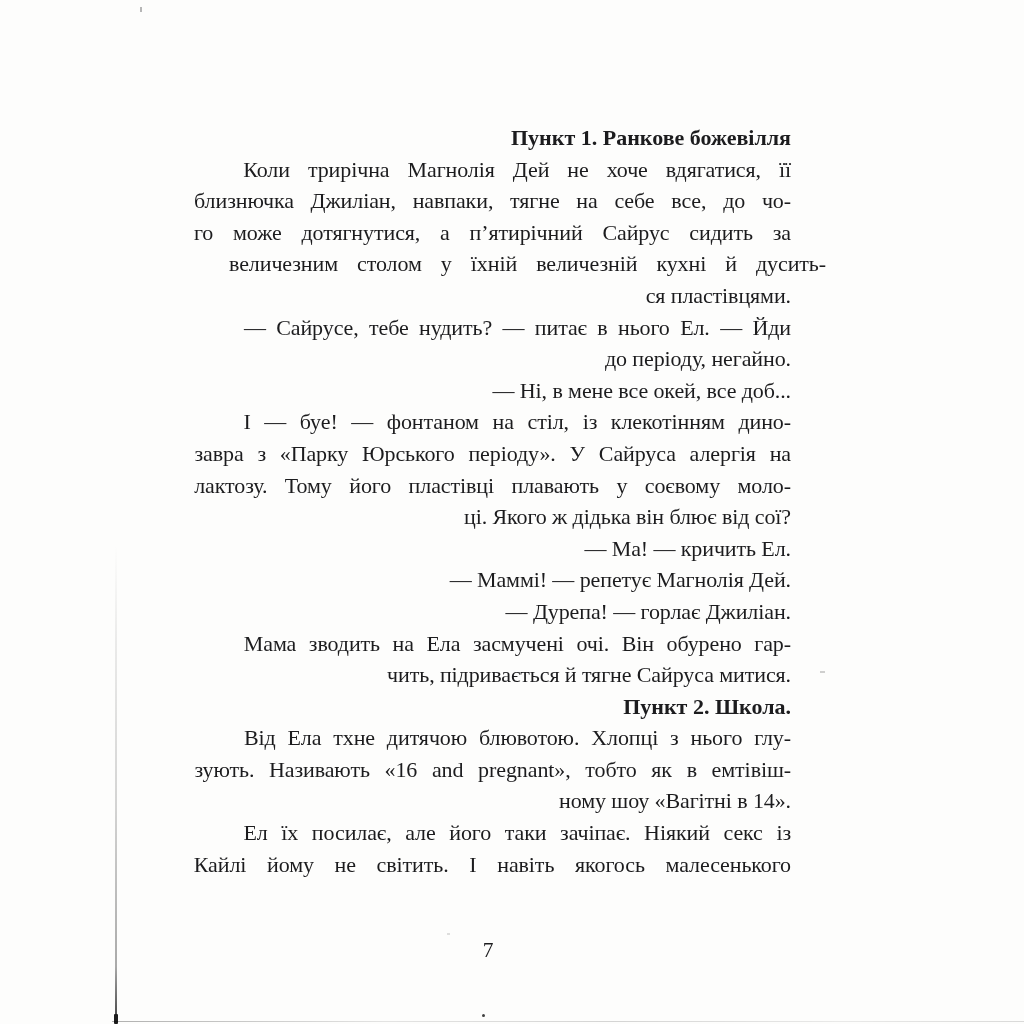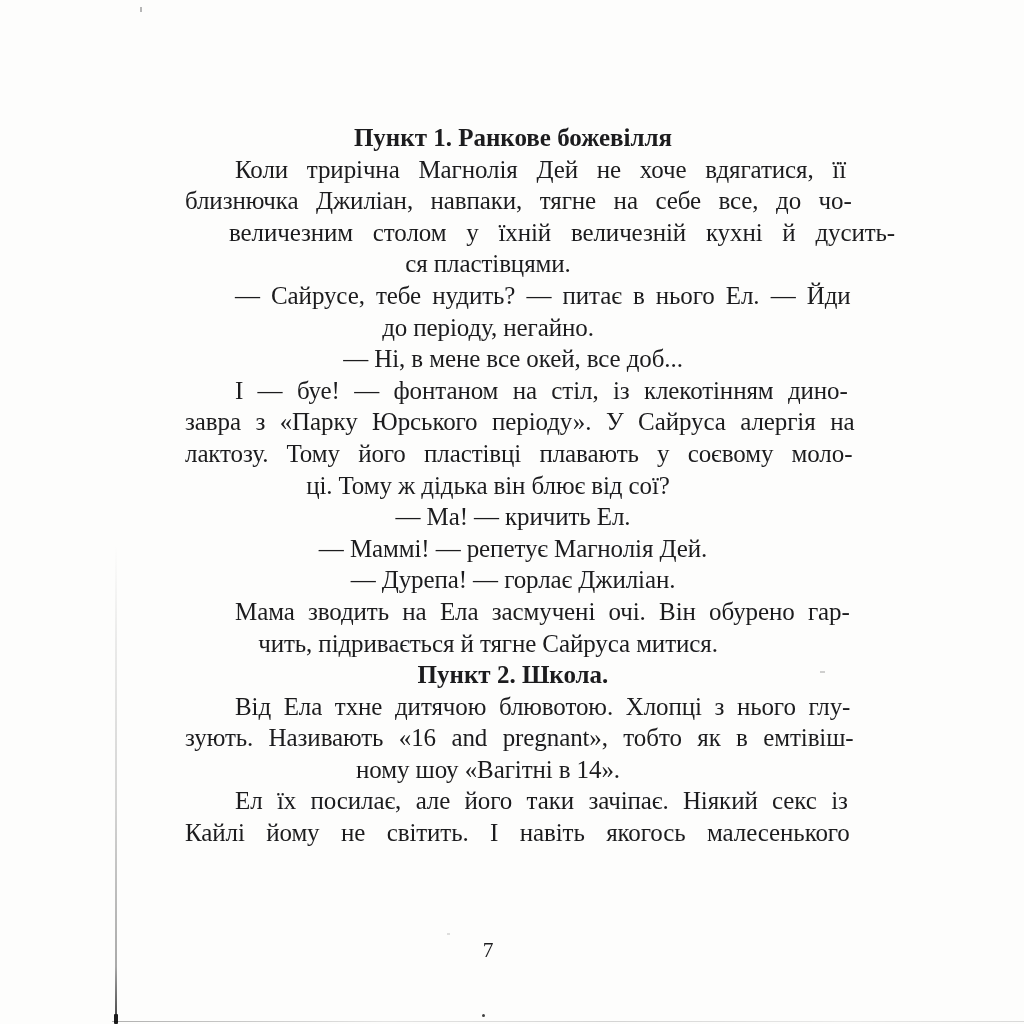--- a/index.html
+++ b/index.html
@@ -19,26 +19,26 @@
     position: absolute;
     inset: 0;
   }
   .text-block {
     position: absolute;
     left: 185px;
     top: 122px;
     width: 606px;
   }
   .line {
-    font-size: 25px;
+    font-size: 22px;
     line-height: 31.6px;
     height: 31.6px;
     white-space: nowrap;
     letter-spacing: -0.1px;
-    text-align: center;
+    text-align: right;
   }
   .line.ind { padding-left: 50px; }
   .line.bold { font-weight: 700; letter-spacing: 0; }
   .line.gap { }
   .page-number {
     position: absolute;
     left: 185px;
     top: 936px;
     width: 606px;
     text-align: center;
@@ -86,29 +86,30 @@
 </style>
 </head>
 <body>
 
 <main class="page">
 
   <section class="text-block" id="text-block">
       <div class="line ind bold"><span>Пункт 1. Ранкове божевілля</span></div>
       <div class="line ind" style="word-spacing: 12.6362px;"><span>Коли трирічна Магнолія Дей не хоче вдягатися, її</span></div>
       <div class="line" style="word-spacing: 11.3613px;"><span>близнючка Джиліан, навпаки, тягне на себе все, до чо-</span></div>
+      <div class="line" style="word-spacing: 14.442px;"><span>го може дотягнутися, а п’ятирічний Сайрус сидить за</span></div>
       <div class="line" style="word-spacing: 13.6652px; margin-left: 44px;"><span>величезним столом у їхній величезній кухні й дусить-</span></div>
       <div class="line"><span>ся пластівцями.</span></div>
       <div class="line ind" style="word-spacing: 4.98594px;"><span>— Сайрусе, тебе нудить? — питає в нього Ел. — Йди</span></div>
       <div class="line"><span>до періоду, негайно.</span></div>
       <div class="line ind"><span>— Ні, в мене все окей, все доб...</span></div>
       <div class="line ind" style="word-spacing: 8.22917px;"><span>І — буе! — фонтаном на стіл, із клекотінням дино-</span></div>
       <div class="line" style="word-spacing: 8.38281px;"><span>завра з «Парку Юрського періоду». У Сайруса алергія на</span></div>
       <div class="line" style="word-spacing: 12.1071px;"><span>лактозу. Тому його пластівці плавають у соєвому моло-</span></div>
-      <div class="line"><span>ці. Тому ж дідька він блює від сої?</span></div>
+      <div class="line"><span>ці. Якого ж дідька він блює від сої?</span></div>
       <div class="line ind"><span>— Ма! — кричить Ел.</span></div>
       <div class="line ind"><span>— Маммі! — репетує Магнолія Дей.</span></div>
       <div class="line ind"><span>— Дурепа! — горлає Джиліан.</span></div>
       <div class="line ind" style="word-spacing: 7.16016px;"><span>Мама зводить на Ела засмучені очі. Він обурено гар-</span></div>
       <div class="line"><span>чить, підривається й тягне Сайруса митися.</span></div>
       <div class="line ind bold gap"><span>Пункт 2. Школа.</span></div>
       <div class="line ind" style="word-spacing: 6.48828px;"><span>Від Ела тхне дитячою блювотою. Хлопці з нього глу-</span></div>
       <div class="line" style="word-spacing: 9.29688px;"><span>зують. Називають «16 and pregnant», тобто як в емтівіш-</span></div>
       <div class="line"><span>ному шоу «Вагітні в 14».</span></div>
       <div class="line ind" style="word-spacing: 8.21875px;"><span>Ел їх посилає, але його таки зачіпає. Ніякий секс із</span></div>

